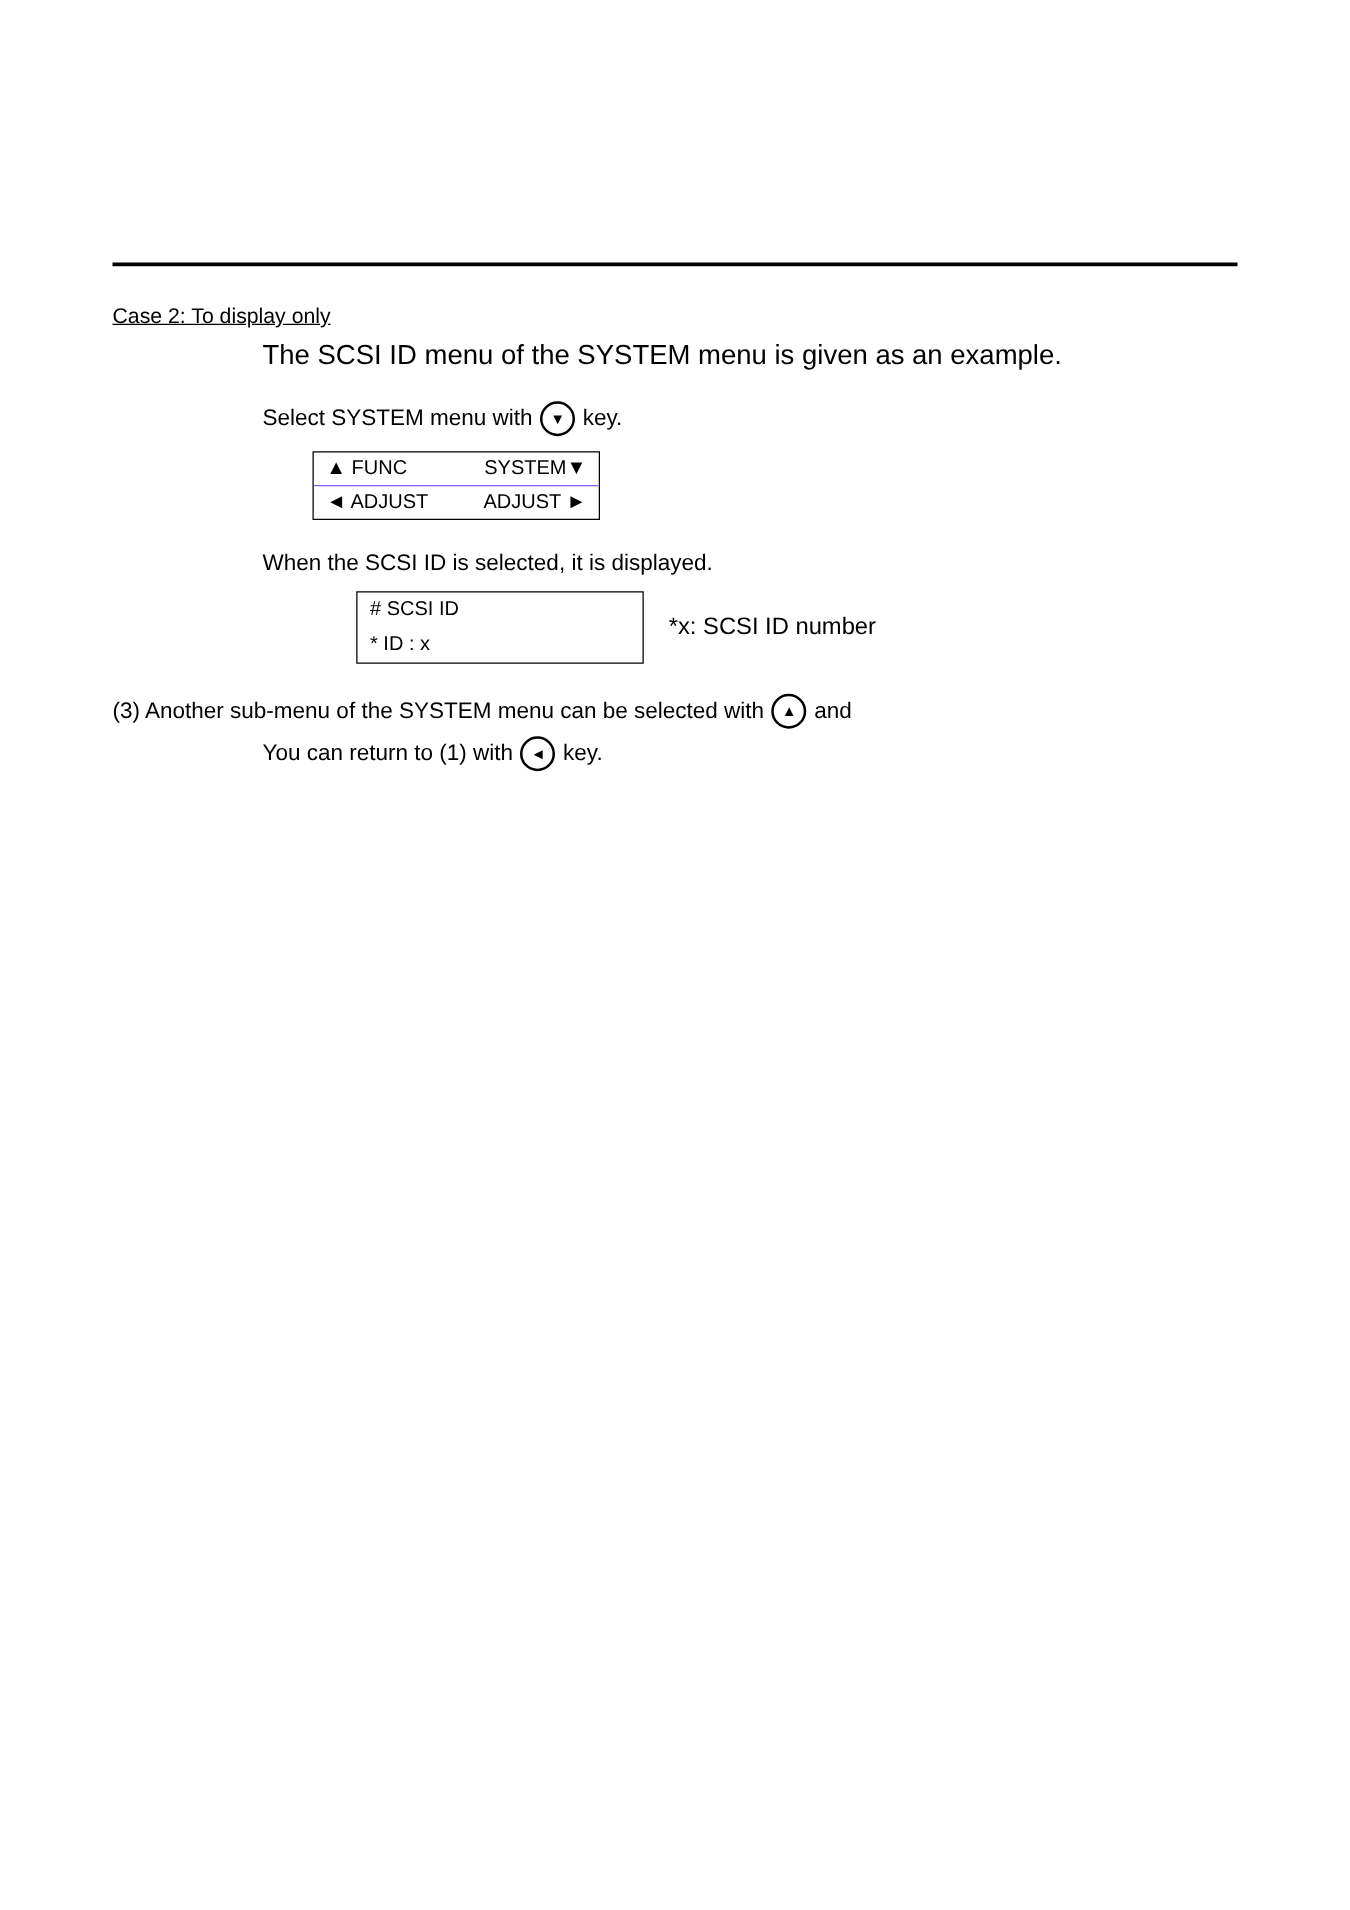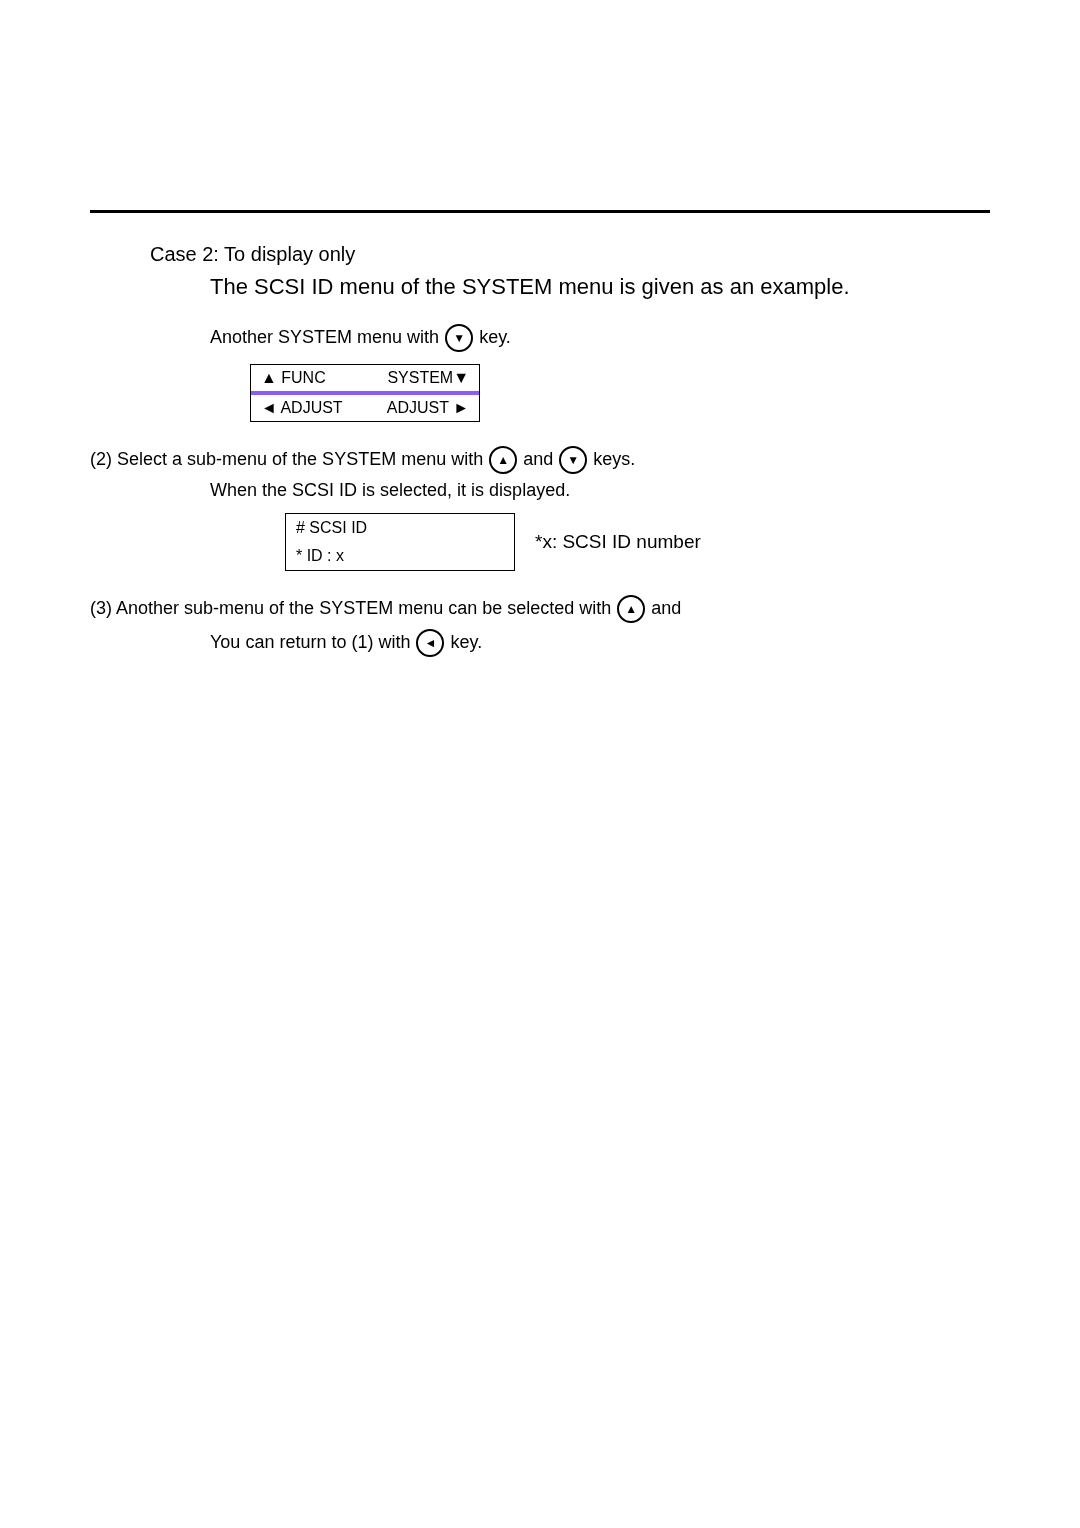--- a/index.html
+++ b/index.html
@@ -27,22 +27,22 @@
       margin: 210px auto 0 auto;
     }
 
     .content-area {
       margin: 0 auto;
       width: 900px;
       padding-top: 30px;
     }
 
     .case-title {
-      font-size: 20px;
-      margin-left: 60px;
+      font-size: 17px;
+      text-decoration: underline;
       margin-bottom: 8px;
     }
 
     .intro-text {
       font-size: 22px;
       margin-left: 120px;
       margin-bottom: 24px;
     }
 
     .step {
@@ -79,21 +79,21 @@
       border: 1px solid #000;
       width: 230px;
       margin: 12px 0 12px 160px;
       font-size: 16px;
     }
 
     .menu-box-row {
       display: flex;
       justify-content: space-between;
       padding: 4px 10px;
-      border-bottom: 4px solid #8b5cf6;
+      border-bottom: 1px solid #8b5cf6;
     }
 
     .menu-box-row:last-child {
       border-bottom: none;
     }
 
     .scsi-box-wrapper {
       display: flex;
       align-items: center;
       gap: 20px;
@@ -129,44 +129,37 @@
   <div class="top-rule"></div>
 
   <div class="content-area">
 
     <div class="case-title">Case 2: To display only</div>
 
     <div class="intro-text">The SCSI ID menu of the SYSTEM menu is given as an example.</div>
 
     <div class="step">
       <div class="step-sub">
-        <span>Another SYSTEM menu with</span>
+        <span>Select SYSTEM menu with</span>
         <span class="btn-icon">▼</span>
         <span>key.</span>
       </div>
       <div class="menu-box">
         <div class="menu-box-row">
           <span>▲ FUNC</span>
           <span>SYSTEM▼</span>
         </div>
         <div class="menu-box-row">
           <span>◄ ADJUST</span>
           <span>ADJUST ►</span>
         </div>
       </div>
     </div>
 
     <div class="step">
-      <div class="step-line">
-        <span>(2) Select a sub-menu of the SYSTEM menu with</span>
-        <span class="btn-icon">▲</span>
-        <span>and</span>
-        <span class="btn-icon">▼</span>
-        <span>keys.</span>
-      </div>
       <div class="step-sub">
         <span>When the SCSI ID is selected, it is displayed.</span>
       </div>
       <div class="scsi-box-wrapper">
         <div class="scsi-box">
           <div class="scsi-box-row">
             <span># SCSI ID</span>
           </div>
           <div class="scsi-box-row">
             <span>* ID : x</span>

